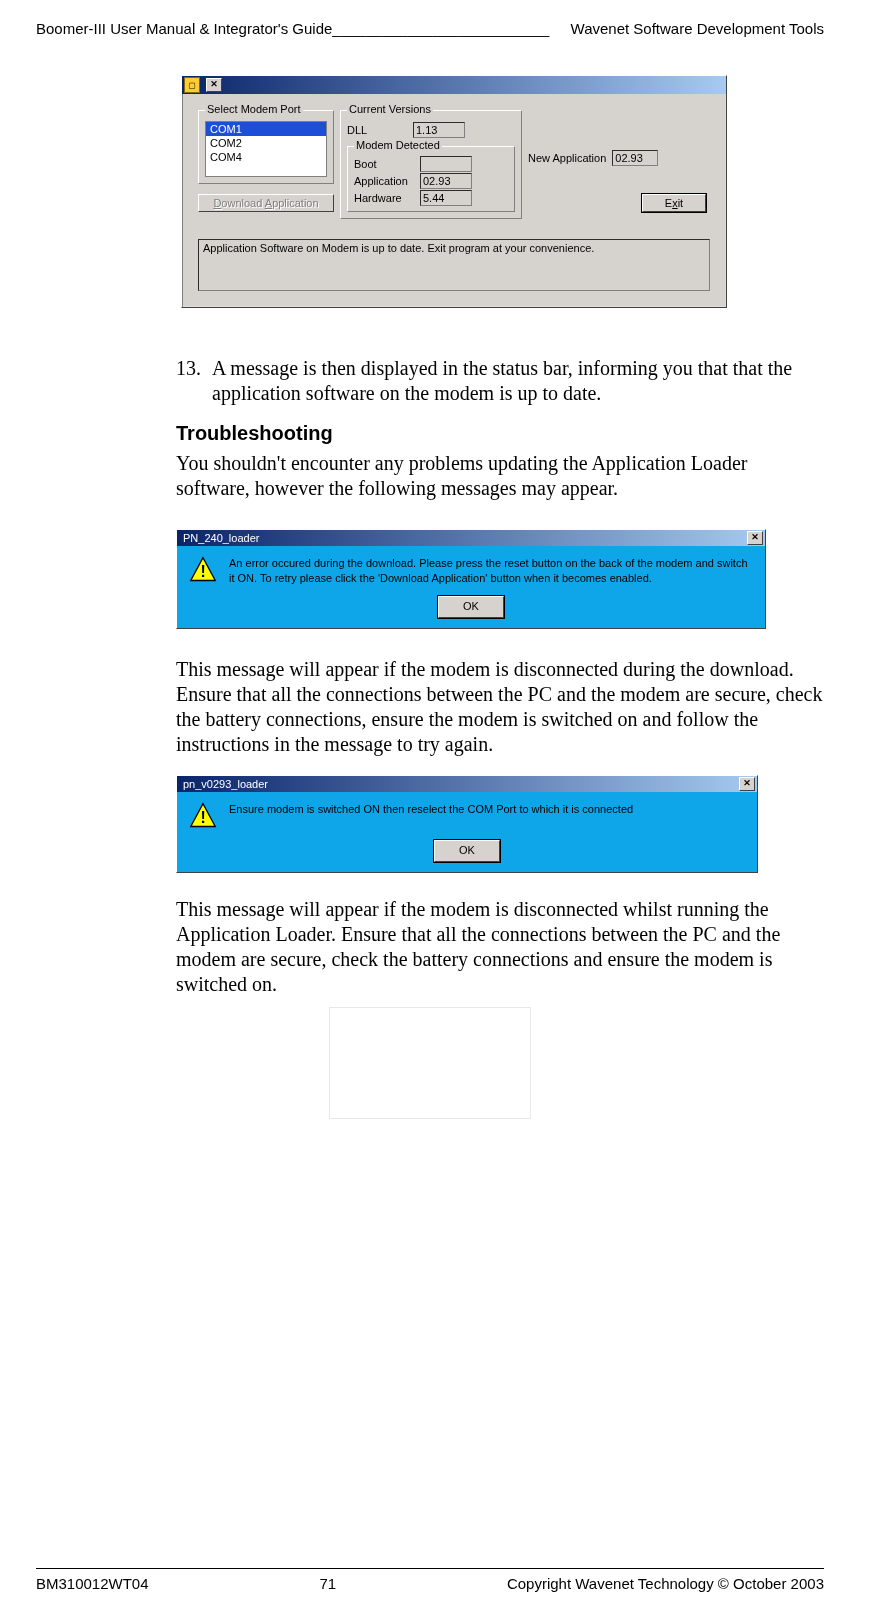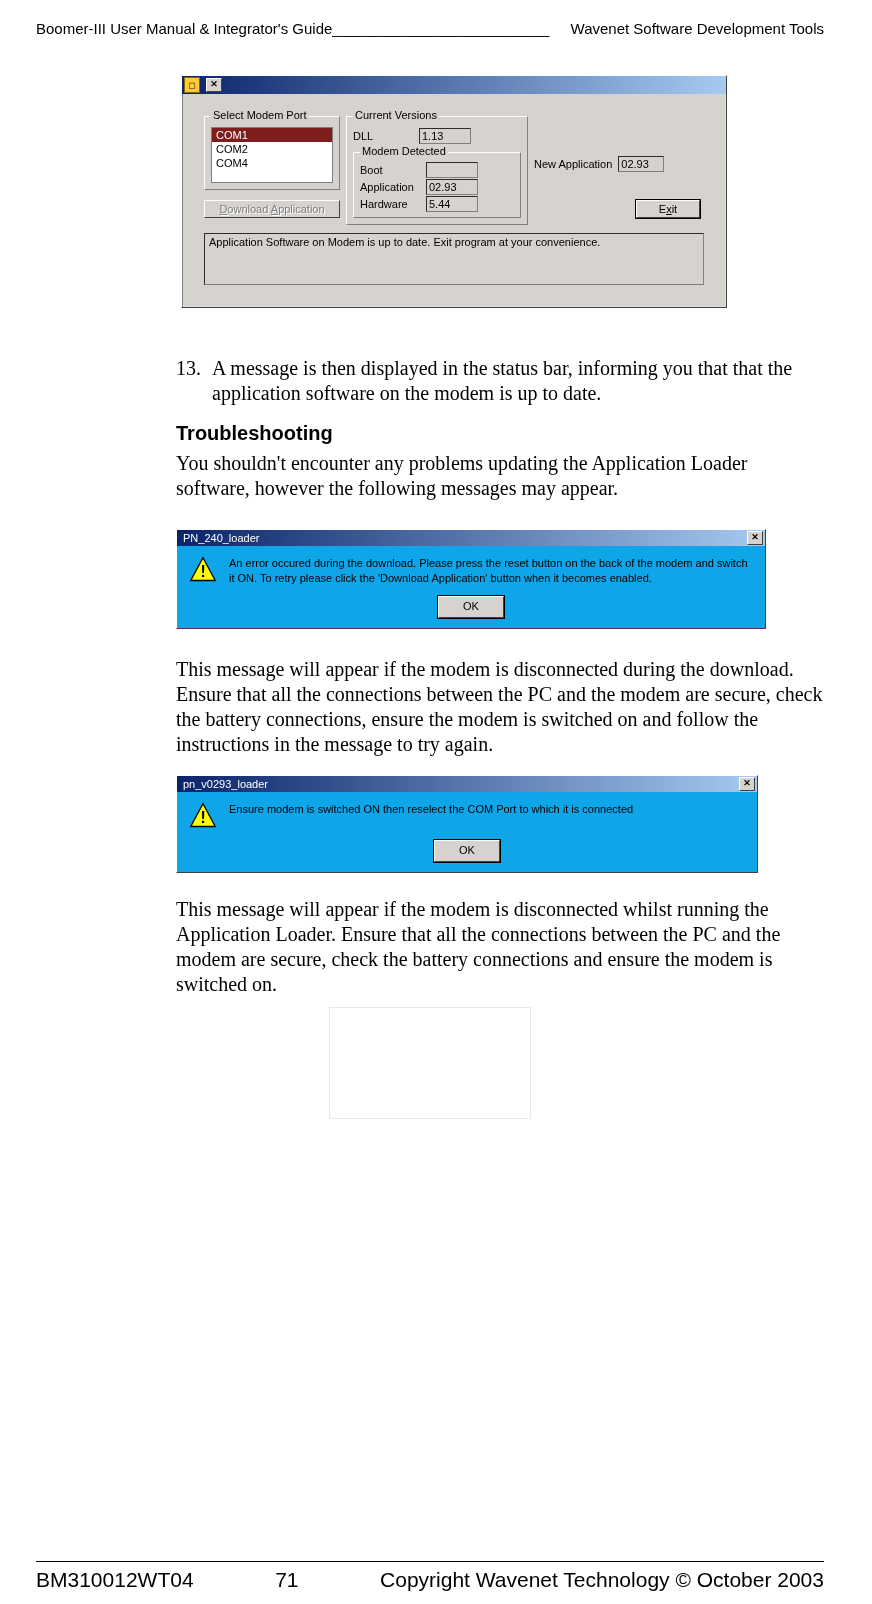--- a/index.html
+++ b/index.html
@@ -32,21 +32,21 @@
     }
     .footer-divider {
       border: 0;
       border-top: 1px solid #000;
       margin: 0 0 6px 0;
     }
     .footer-row {
       display: flex;
       justify-content: space-between;
       font-family: Arial, Helvetica, sans-serif;
-      font-size: 21px;
+      font-size: 15px;
       gap: 28px;
     }
     .content {
       flex: 1 1 auto;
       position: relative;
     }
     
     .win-frame {
       background: #d6d3ce;
       border-top: 1px solid #fff;
@@ -72,41 +72,41 @@
       width: 14px; height: 14px; background: #ffcc33; border: 1px solid #8a6600; margin-right: 6px;
       display: inline-flex; align-items: center; justify-content: center; font-size: 8px; color: #000;
     }
     .titlebar .title-text { flex: 1; font-size: 11px; }
     .titlebar .close-btn {
       width: 14px; height: 12px; background: #d6d3ce;
       border-top: 1px solid #fff; border-left: 1px solid #fff;
       border-right: 1px solid #404040; border-bottom: 1px solid #404040;
       font-size: 9px; line-height: 10px; text-align: center; color: #000; font-weight: bold;
     }
-    .winbody { padding: 22px; display: flex; flex-direction: column; gap: 8px; }
+    .winbody { padding: 16px; display: flex; flex-direction: column; gap: 20px; }
     .toprow { display: flex; gap: 6px; align-items: flex-start; }
     .groupbox {
       border: 1px solid #808080;
       border-top-color: #fff;
       border-left-color: #fff;
       position: relative;
       padding: 10px 6px 6px 6px;
     }
     .groupbox .legend {
       position: absolute; top: -8px; left: 6px; background: #d6d3ce; padding: 0 2px; font-size: 11px;
     }
     .modem-port { width: 122px; }
     .listbox {
       background: #fff;
       border: 1px solid #808080;
       height: 54px;
       overflow: hidden;
     }
     .listbox .opt { padding: 0 4px; font-size: 11px; line-height: 14px; }
-    .listbox .opt.sel { background: #7f1d1d; color: #fff; }
+    .listbox .opt.sel { background: #1d4ed8; color: #fff; }
     .fieldrow { display: flex; align-items: center; gap: 4px; margin: 1px 0; }
     .fieldrow .lab { width: 62px; font-size: 11px; }
     .fieldrow .val {
       background: #d6d3ce; border: 1px inset #808080; height: 14px; line-height: 14px;
       width: 46px; padding: 0 2px; font-size: 11px;
     }
     .subgroup {
       border: 1px solid #808080;
       border-top-color: #fff; border-left-color: #fff;
       position: relative; padding: 8px 6px 4px 6px;

